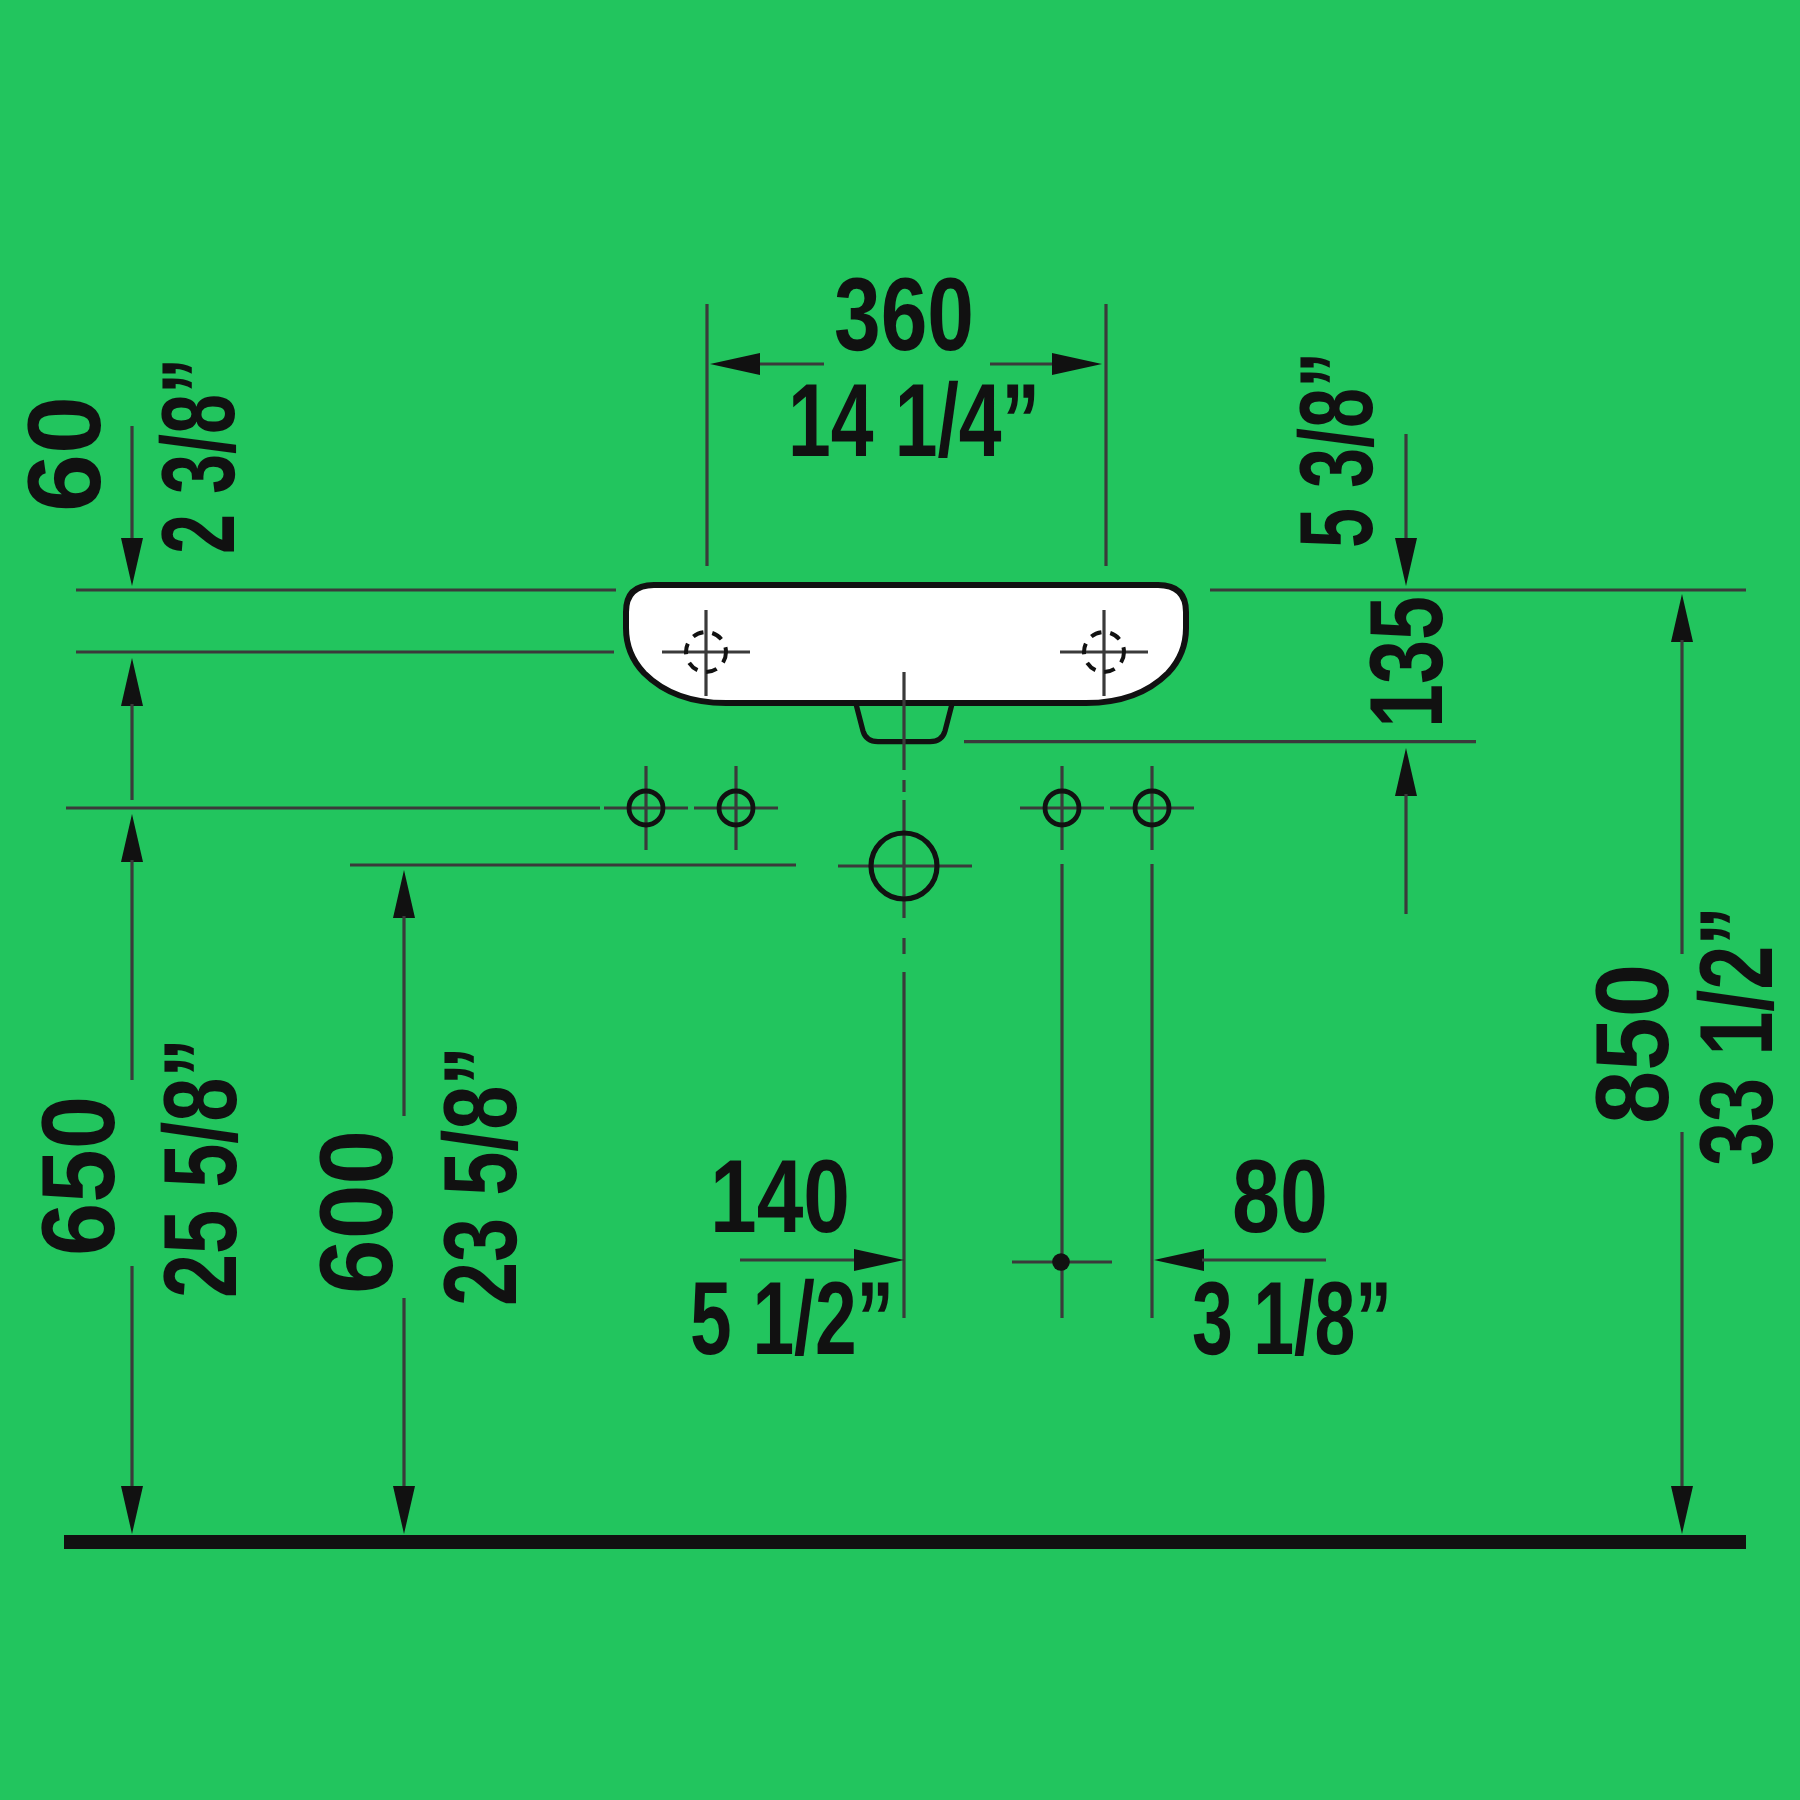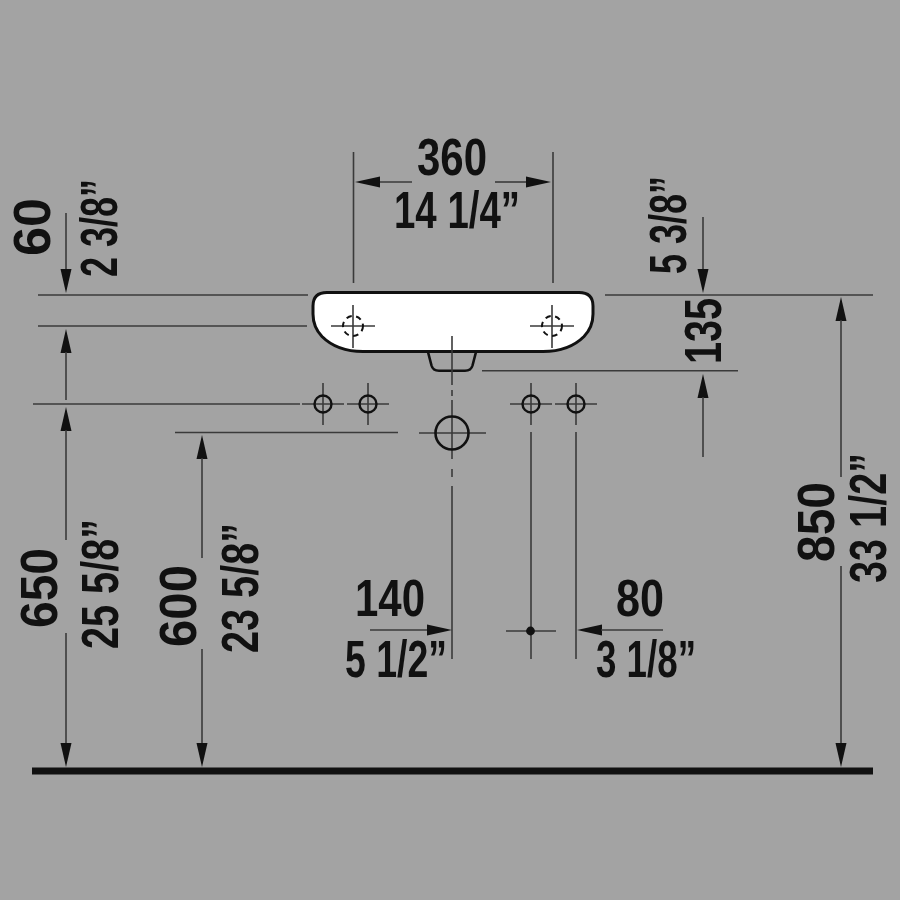--- a/index.html
+++ b/index.html
@@ -1,16 +1,16 @@
 <!DOCTYPE html>
 <html><head>
 <meta charset="utf-8">
 <style>
   html,body{margin:0;padding:0;background:#fff;}
-  .stage{width:900px;height:900px;position:relative;background:#a3a3a3;overflow:hidden;}
+  .stage{width:900px;height:900px;position:relative;background:#22c55e;overflow:hidden;}
   svg{display:block;}
   .dimtext{
     font-family:"Liberation Sans","DejaVu Sans",sans-serif;
     font-weight:bold;
     font-size:52px;
     fill:#111;
   }
   .thin{stroke:#3a3a3a;stroke-width:1.6;fill:none;}
   .med{stroke:#111;stroke-width:2.4;fill:none;}
   .outline{stroke:#111;stroke-width:3;fill:#fff;stroke-linejoin:round;}

